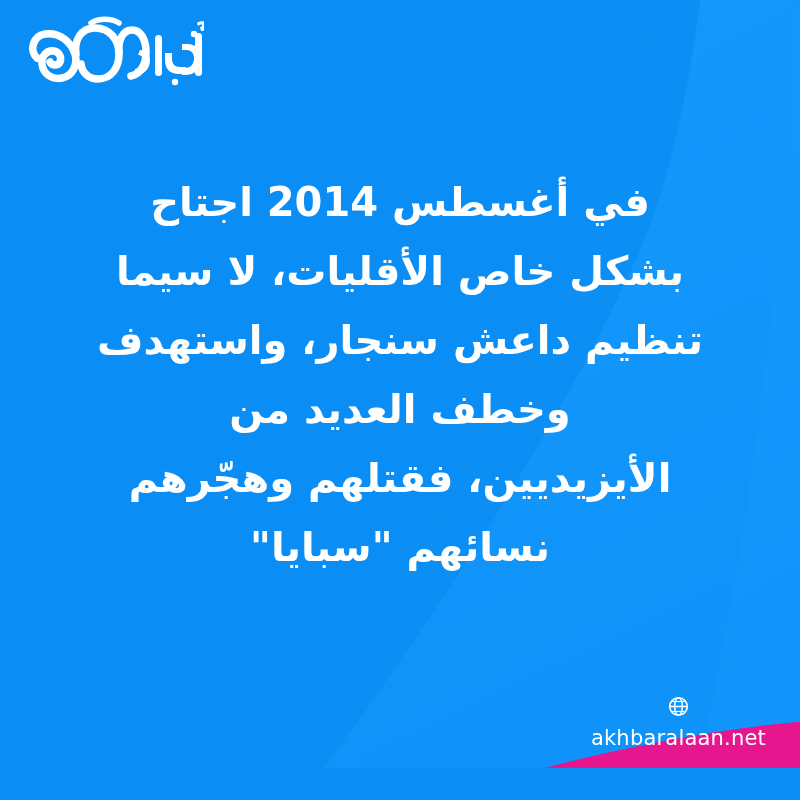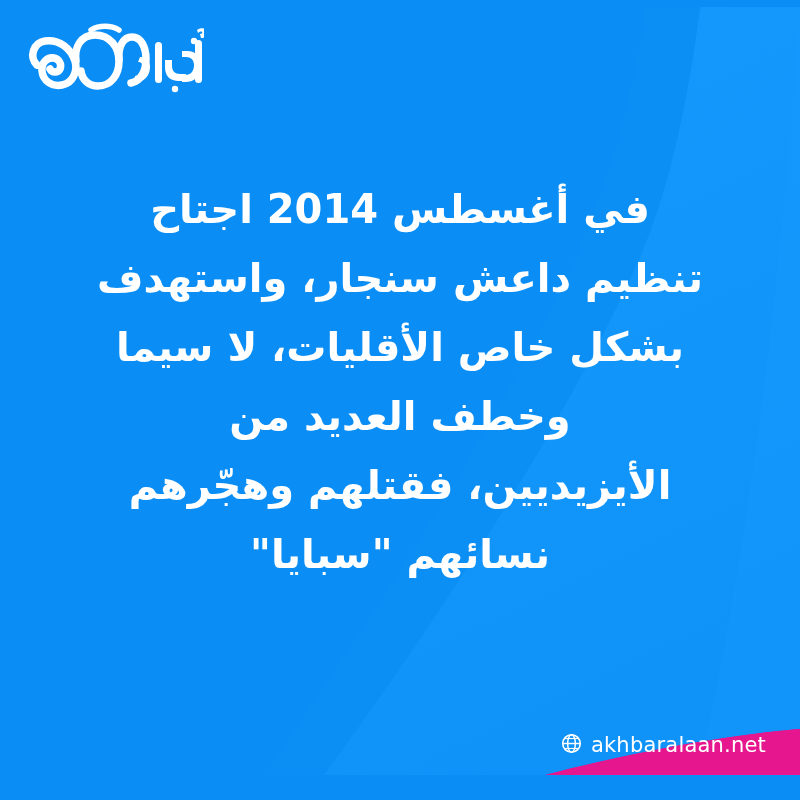--- a/index.html
+++ b/index.html
@@ -12,21 +12,20 @@
     background: #0a8ef5;
     font-family: "DejaVu Sans", "Liberation Sans", sans-serif;
   }
 
   #card {
     position: relative;
     width: 800px;
     height: 768px;
     overflow: hidden;
     background: #0a8ef5;
-    margin-top: 7px;
   }
 
   
   .bg-layer {
     position: absolute;
     inset: 0;
     width: 800px;
     height: 800px;
     pointer-events: none;
   }
@@ -67,22 +66,22 @@
     position: absolute;
     left: 0; top: 0;
     width: 800px; height: 800px;
   }
 
   #site-url {
     position: absolute;
     right: 34px;
     bottom: 18px;
     display: flex;
-    flex-direction: row;
-    align-items: flex-start;
+    flex-direction: column;
+    align-items: center;
     gap: 9px;
     direction: ltr;
   }
   #site-url .globe { width: 21px; height: 21px; display:block; flex:0 0 auto; }
   #site-url .url-text {
     color: #ffffff;
     font-family: "DejaVu Sans", "Liberation Sans", sans-serif;
     font-size: 21px;
     font-weight: 500;
     letter-spacing: 0.2px;
@@ -140,22 +139,22 @@
         <circle cx="175" cy="20" r="3.2"></circle>
 
         <rect x="176" y="19" width="7" height="43" rx="3.5"></rect>
         <path d="M178 9 c4 -3 9 -2 10 2 c1 3 -2 6 -6 6 l-1 -4 c2 0 3 -1 2 -2 c-1 -1 -3 0 -4 1 z"></path>
       </g>
     </svg>
   </div>
 
   <div id="headline">
     <span class="line">في أغسطس 2014 اجتاح</span>
+    <span class="line">بشكل خاص الأقليات، لا سيما</span>
     <span class="line">تنظيم داعش سنجار، واستهدف</span>
-    <span class="line">بشكل خاص الأقليات، لا سيما</span>
     <span class="line">وخطف العديد من</span>
     <span class="line">الأيزيديين، فقتلهم وهجّرهم</span>
     <span class="line">نسائهم "سبايا"</span>
   </div>
 
   <svg id="footer-wave" viewBox="0 0 800 800" preserveAspectRatio="none" aria-hidden="true">
     <path d="M 800 722 C 700 730 560 760 470 790 C 445 798 432 800 425 800 L 800 800 Z" fill="#e5168e"></path>
     <path d="M 800 722 C 690 731 545 764 452 796 L 800 796 Z" fill="#e5168e"></path>
   </svg>
 

